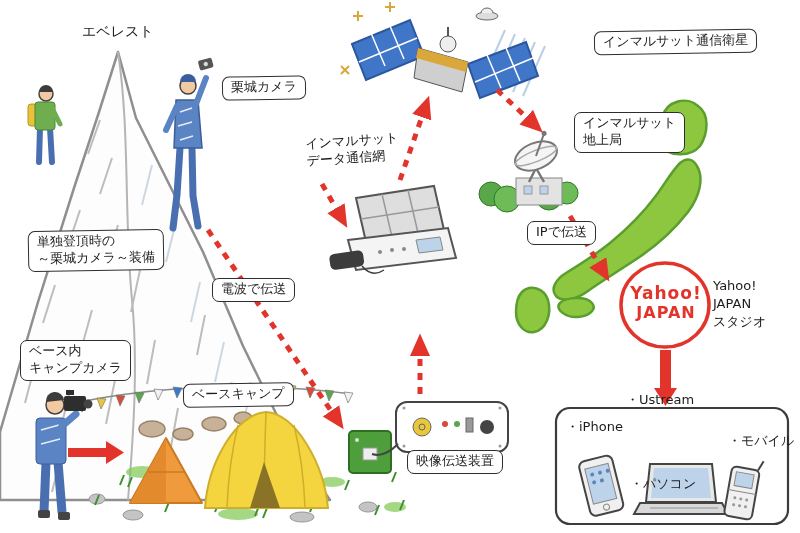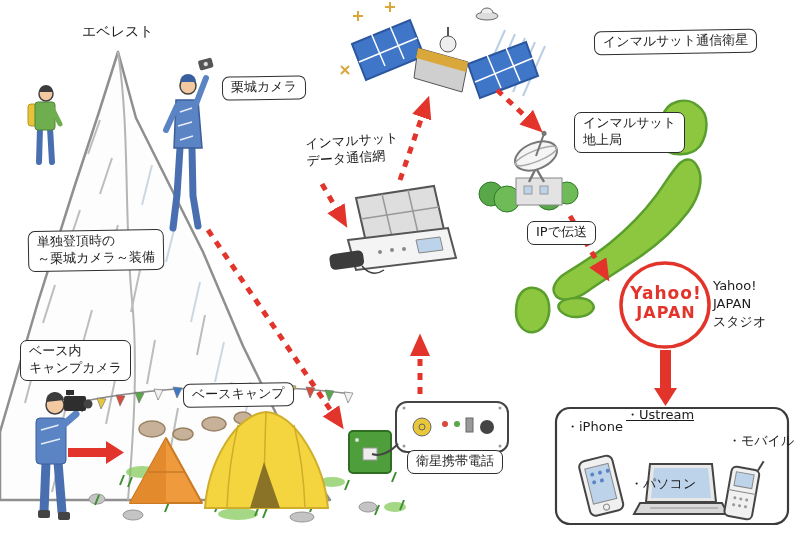--- a/index.html
+++ b/index.html
@@ -257,20 +257,21 @@
 
 <div class="label" style="left:82px;top:22px;font-size:14px;">エベレスト</div>
 
 <div class="label boxed" style="left:222px;top:76px;transform:rotate(-1deg);">栗城カメラ</div>
 
 <div class="label boxed" style="left:28px;top:230px;transform:rotate(-1deg);">
   <div>単独登頂時の</div>
   <div>～栗城カメラ～装備</div>
 </div>
 
+<div class="label boxed" style="left:212px;top:278px;">電波で伝送</div>
 
 <div class="label" style="left:306px;top:133px;transform:rotate(-4deg);">
   <div>インマルサット</div>
   <div>データ通信網</div>
 </div>
 
 <div class="label boxed" style="left:594px;top:30px;transform:rotate(-1deg);">インマルサット通信衛星</div>
 
 <div class="label boxed" style="left:574px;top:112px;">
   <div>インマルサット</div>
@@ -280,31 +281,31 @@
 <div class="label boxed" style="left:527px;top:221px;">IPで伝送</div>
 
 
 <div class="label boxed" style="left:20px;top:340px;padding-left:8px;">
   <div>ベース内</div>
   <div>キャンプカメラ</div>
 </div>
 
 <div class="label boxed" style="left:183px;top:383px;transform:rotate(-1deg);">ベースキャンプ</div>
 
-<div class="label boxed" style="left:407px;top:450px;">衛星携帯電話</div>
+<div class="label boxed" style="left:407px;top:450px;">映像伝送装置</div>
 
 <div class="yahoo-text">
   <div class="l1">Yahoo!</div>
   <div class="l2">JAPAN</div>
 </div>
 
 <div class="label studio" style="left:713px;top:277px;">
   <div>Yahoo!</div>
   <div>JAPAN</div>
   <div>スタジオ</div>
 </div>
 
 <div class="label" style="left:566px;top:419px;">・iPhone</div>
-<div class="label" style="left:626px;top:407px;text-decoration:underline;">・Ustream</div>
+<div class="label" style="left:626px;top:392px;">・Ustream</div>
 <div class="label" style="left:630px;top:439px;margin-top:37px;">・パソコン</div>
 <div class="label" style="left:728px;top:433px;font-family:Liberation Serif, serif;">・モバイル</div>
 
 </div>
 
 </body></html>

